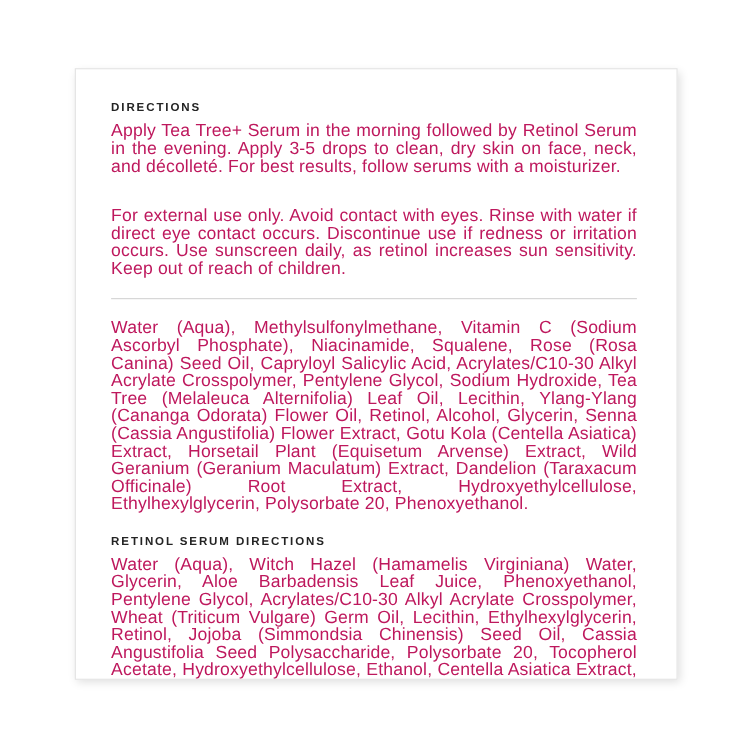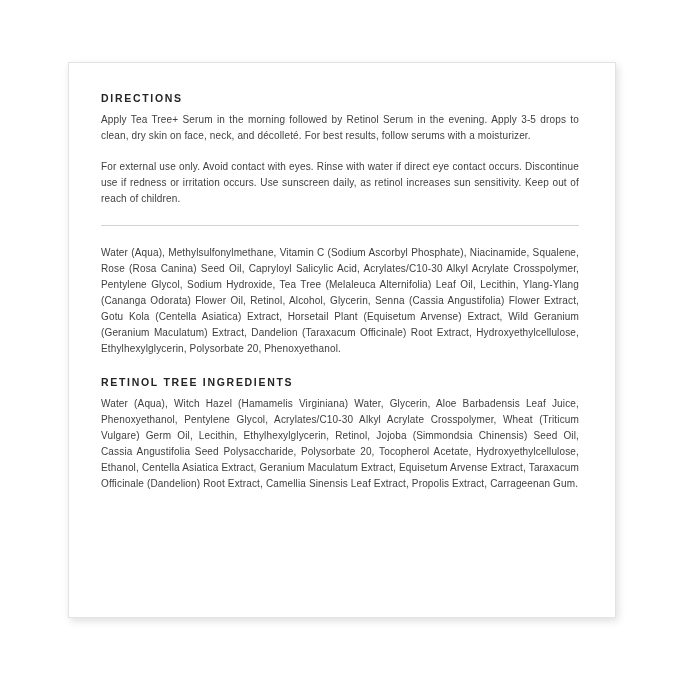--- a/index.html
+++ b/index.html
@@ -32,29 +32,29 @@
     overflow: hidden;
   }
   .heading {
     font-size: 10.5px;
     font-weight: bold;
     letter-spacing: 1.7px;
     color: #242424;
     margin: 0 0 8px 0;
   }
   .body-text {
-    font-size: 10px;
+    font-size: 16px;
     line-height: 16px;
     letter-spacing: 0.15px;
-    color: #404040;
+    color: #be185d;
     text-align: justify;
     margin: 0;
   }
   .para-gap {
-    margin-top: 15px;
+    margin-top: 29px;
   }
   .divider {
     border: none;
     border-top: 1px solid #d3d3d3;
     margin: 18px 0 19px 0;
     height: 0;
   }
   .section-gap {
     margin-top: 19px;
   }
@@ -71,18 +71,18 @@
       <p class="body-text para-gap">For external use only. Avoid contact with eyes. Rinse with water if direct eye contact occurs. Discontinue use if redness or irritation occurs. Use sunscreen daily, as retinol increases sun sensitivity. Keep out of reach of children.</p>
     </div>
 
     <hr class="divider">
 
     <div>
       <p class="body-text">Water (Aqua), Methylsulfonylmethane, Vitamin C (Sodium Ascorbyl Phosphate), Niacinamide, Squalene, Rose (Rosa Canina) Seed Oil, Capryloyl Salicylic Acid, Acrylates/C10-30 Alkyl Acrylate Crosspolymer, Pentylene Glycol, Sodium Hydroxide, Tea Tree (Melaleuca Alternifolia) Leaf Oil, Lecithin, Ylang-Ylang (Cananga Odorata) Flower Oil, Retinol, Alcohol, Glycerin, Senna (Cassia Angustifolia) Flower Extract, Gotu Kola (Centella Asiatica) Extract, Horsetail Plant (Equisetum Arvense) Extract, Wild Geranium (Geranium Maculatum) Extract, Dandelion (Taraxacum Officinale) Root Extract, Hydroxyethylcellulose, Ethylhexylglycerin, Polysorbate 20, Phenoxyethanol.</p>
     </div>
 
     <div class="section-gap">
-      <h2 class="heading">RETINOL TREE INGREDIENTS</h2>
+      <h2 class="heading">RETINOL SERUM DIRECTIONS</h2>
       <p class="body-text">Water (Aqua), Witch Hazel (Hamamelis Virginiana) Water, Glycerin, Aloe Barbadensis Leaf Juice, Phenoxyethanol, Pentylene Glycol, Acrylates/C10-30 Alkyl Acrylate Crosspolymer, Wheat (Triticum Vulgare) Germ Oil, Lecithin, Ethylhexylglycerin, Retinol, Jojoba (Simmondsia Chinensis) Seed Oil, Cassia Angustifolia Seed Polysaccharide, Polysorbate 20, Tocopherol Acetate, Hydroxyethylcellulose, Ethanol, Centella Asiatica Extract, Geranium Maculatum Extract, Equisetum Arvense Extract, Taraxacum Officinale (Dandelion) Root Extract, Camellia Sinensis Leaf Extract, Propolis Extract, Carrageenan Gum.</p>
     </div>
 
   </div>
 </div>
 
 </body></html>

